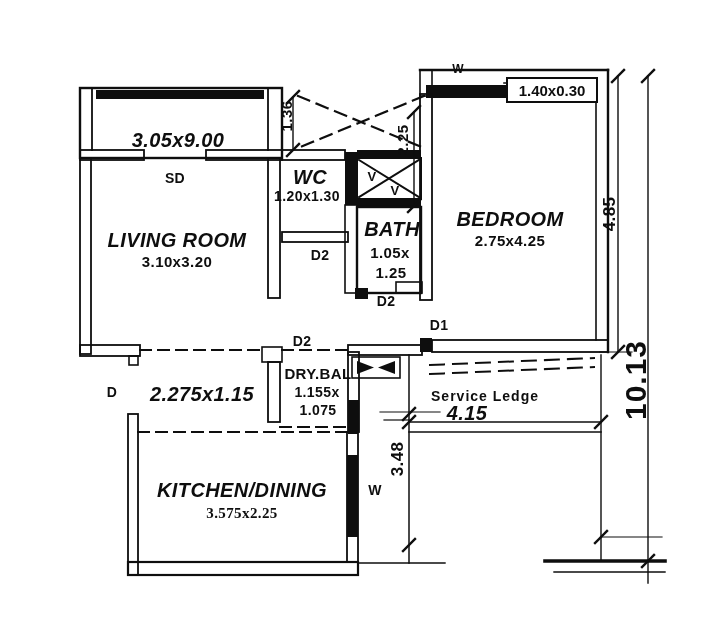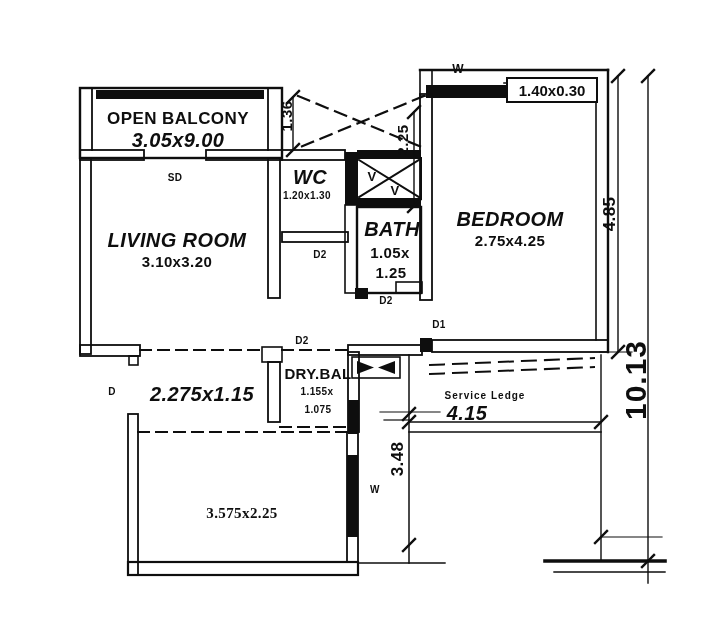--- a/index.html
+++ b/index.html
@@ -15,21 +15,21 @@
     position:absolute;
     transform:translate(-50%,-50%);
     font-weight:700;
     color:#0e0e0e;
     white-space:nowrap;
     letter-spacing:.4px;
     line-height:1;
   }
   .rot{transform:translate(-50%,-50%) rotate(-90deg);}
   .f17{font-size:17px;} .f16{font-size:20px;font-style:italic;} .f15{font-size:15px;}
-  .f14{font-size:10px;} .f13{font-size:13px;} .f12{font-size:12px;}
+  .f14{font-size:14px;} .f13{font-size:13px;} .f12{font-size:12px;}
   .f22{font-size:22px;} .f21{font-size:21px;} .f30{font-size:30px; letter-spacing:1px;}
   .box{
     position:absolute;
     border:2.4px solid #0e0e0e;
     display:flex;align-items:center;justify-content:center;
     background:#fff;
     font-weight:700;color:#0e0e0e;
   }
 </style>
 </head>
@@ -155,21 +155,20 @@
         <line x1="380" y1="412" x2="440" y2="412" stroke-width="1.2"></line>
         <line x1="384" y1="420" x2="409" y2="420" stroke-width="1.2"></line>
 
         <line x1="403" y1="420" x2="415" y2="408" stroke-width="2.4"></line>
         <line x1="403" y1="551" x2="415" y2="539" stroke-width="2.4"></line>
         <line x1="595" y1="543" x2="607" y2="531" stroke-width="2.4"></line>
       </g>
     </g>
   </svg>
 
-  <div class="lbl f17" style="left:178px;top:118px;">OPEN BALCONY</div>
   <div class="lbl f16" style="left:178px;top:140px;">3.05x9.00</div>
 
   <div class="lbl f14" style="left:175px;top:178px;">SD</div>
 
 
   <div class="lbl f16" style="left:177px;top:240px;">LIVING ROOM</div>
   <div class="lbl f15" style="left:177px;top:261px;">3.10x3.20</div>
 
 
   <div class="lbl f16" style="left:310px;top:177px;">WC</div>
@@ -204,16 +203,17 @@
   <div class="lbl f14" style="left:112px;top:392px;">D</div>
   <div class="lbl f16" style="left:202px;top:394px;">2.275x1.15</div>
 
   <div class="lbl f15" style="left:318px;top:373px;">DRY.BAL</div>
   <div class="lbl f14" style="left:317px;top:392px;">1.155x</div>
   <div class="lbl f14" style="left:318px;top:410px;">1.075</div>
 
   <div class="lbl f14" style="left:485px;top:396px;letter-spacing:1px;">Service Ledge</div>
   <div class="lbl f16" style="left:467px;top:413px;">4.15</div>
 
+  <div class="lbl f16" style="left:242px;top:490px;">KITCHEN/DINING</div>
   <div class="lbl f15" style="left:242px;top:513px;font-family:Liberation Serif, serif;">3.575x2.25</div>
   <div class="lbl f14" style="left:375px;top:490px;">W</div>
 
 </div>
 
 </body></html>

